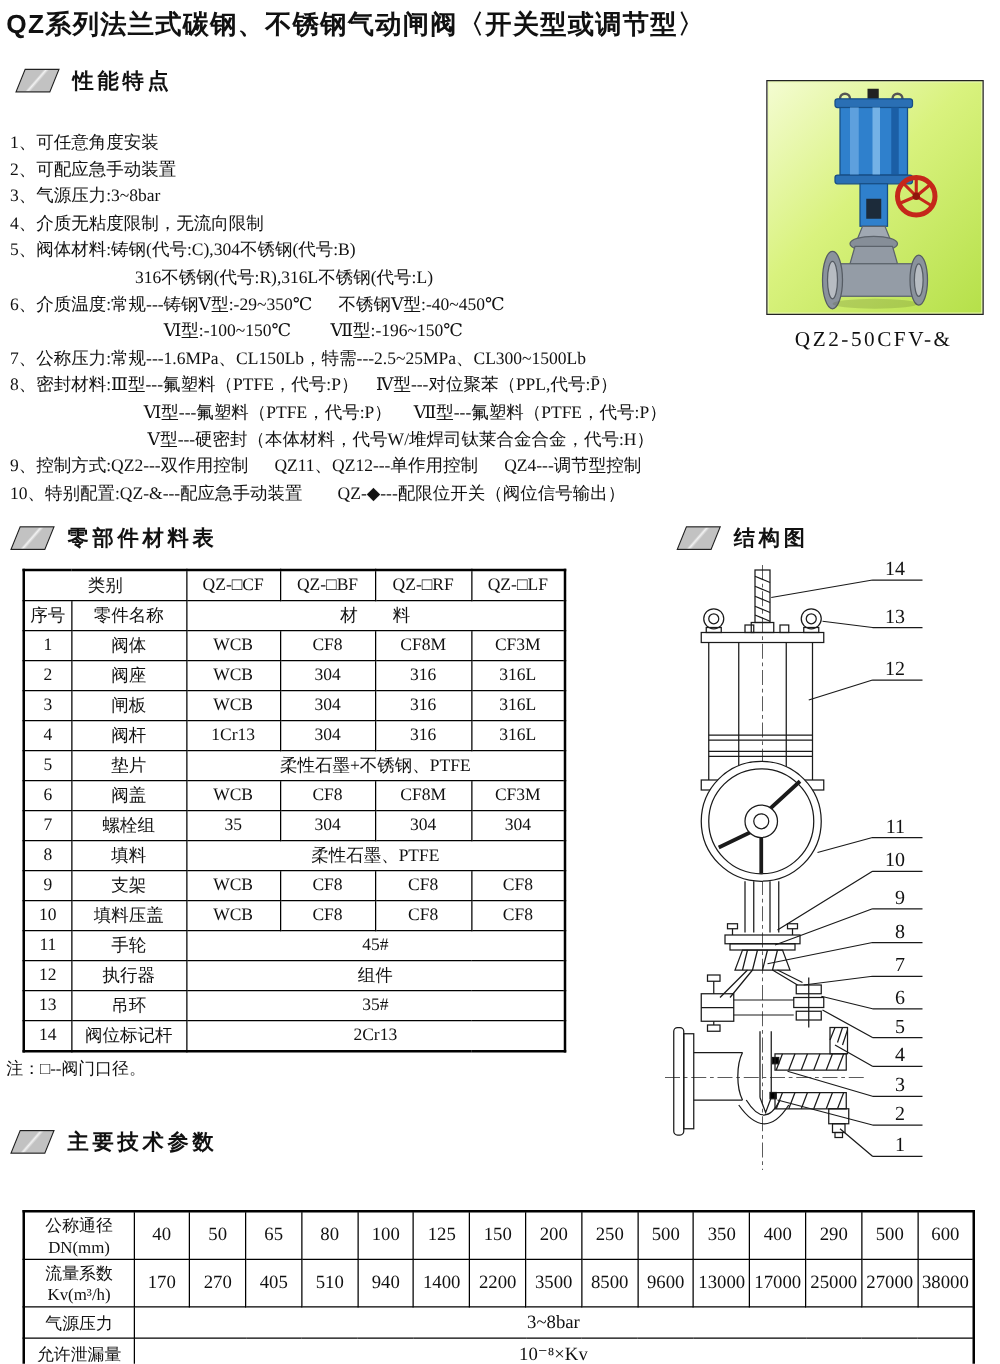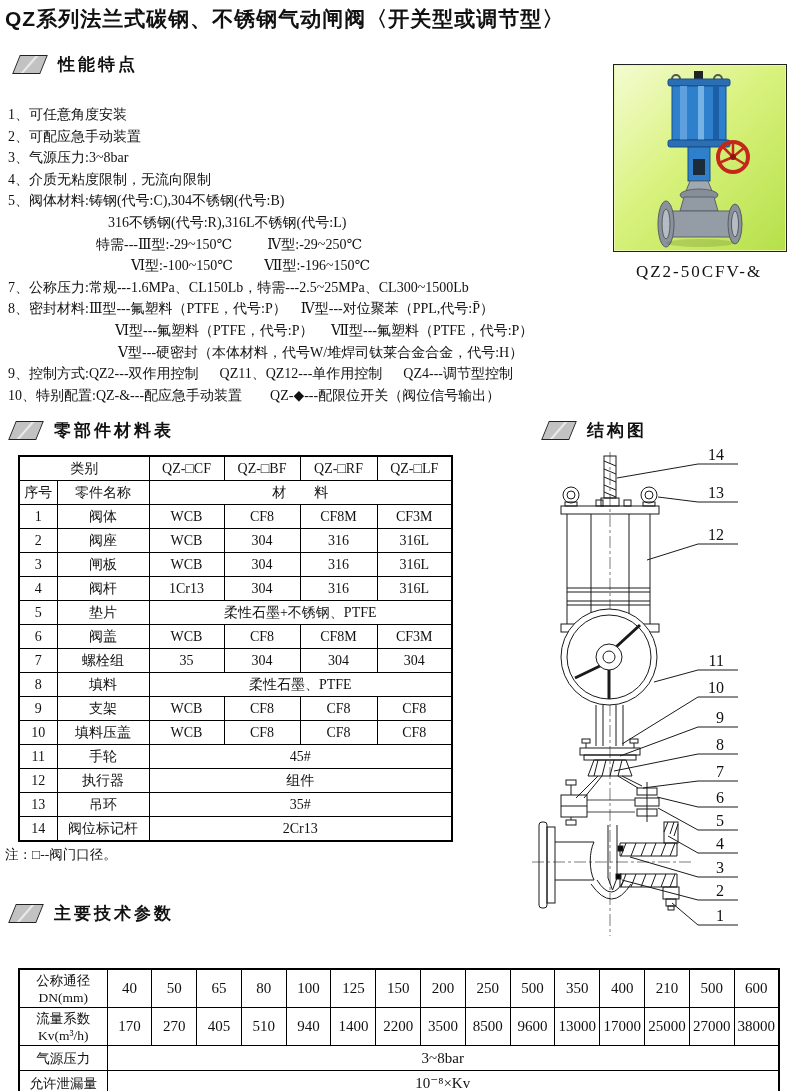--- a/index.html
+++ b/index.html
@@ -59,21 +59,21 @@
   <span class="sec-title">性能特点</span>
 </div>
 
 <div class="abs features">
   <div class="fline">1、可任意角度安装</div>
   <div class="fline">2、可配应急手动装置</div>
   <div class="fline">3、气源压力:3~8bar</div>
   <div class="fline">4、介质无粘度限制，无流向限制</div>
   <div class="fline">5、阀体材料:铸钢(代号:C),304不锈钢(代号:B)</div>
   <div class="fline" style="padding-left:100px">316不锈钢(代号:R),316L不锈钢(代号:L)</div>
-  <div class="fline" style="padding-left:88px">特需---Ⅲ型:-29~150℃          Ⅳ型:-29~250℃</div>
+  <div class="fline">6、介质温度:常规---铸钢Ⅴ型:-29~350℃      不锈钢Ⅴ型:-40~450℃</div>
   <div class="fline" style="padding-left:123px">Ⅵ型:-100~150℃         Ⅶ型:-196~150℃</div>
   <div class="fline">7、公称压力:常规---1.6MPa、CL150Lb，特需---2.5~25MPa、CL300~1500Lb</div>
   <div class="fline">8、密封材料:Ⅲ型---氟塑料（PTFE，代号:P）    Ⅳ型---对位聚苯（PPL,代号:P̄）</div>
   <div class="fline" style="padding-left:107px">Ⅵ型---氟塑料（PTFE，代号:P）     Ⅶ型---氟塑料（PTFE，代号:P）</div>
   <div class="fline" style="padding-left:110px">Ⅴ型---硬密封（本体材料，代号W/堆焊司钛莱合金合金，代号:H）</div>
   <div class="fline">9、控制方式:QZ2---双作用控制      QZ11、QZ12---单作用控制      QZ4---调节型控制</div>
   <div class="fline">10、特别配置:QZ-&amp;---配应急手动装置        QZ-◆---配限位开关（阀位信号输出）</div>
 </div>
 
 <div class="abs photo-frame">
@@ -390,21 +390,21 @@
         <td>65</td>
         <td>80</td>
         <td>100</td>
         <td>125</td>
         <td>150</td>
         <td>200</td>
         <td>250</td>
         <td>500</td>
         <td>350</td>
         <td>400</td>
-        <td>210</td>
+        <td>290</td>
         <td>500</td>
         <td>600</td>
   </tr>
   <tr class="r2">
     <td class="lbl">
           <div>流量系数</div>
           <div>Kv(m³/h)</div>
         </td>
     <td>170</td>
         <td>270</td>

